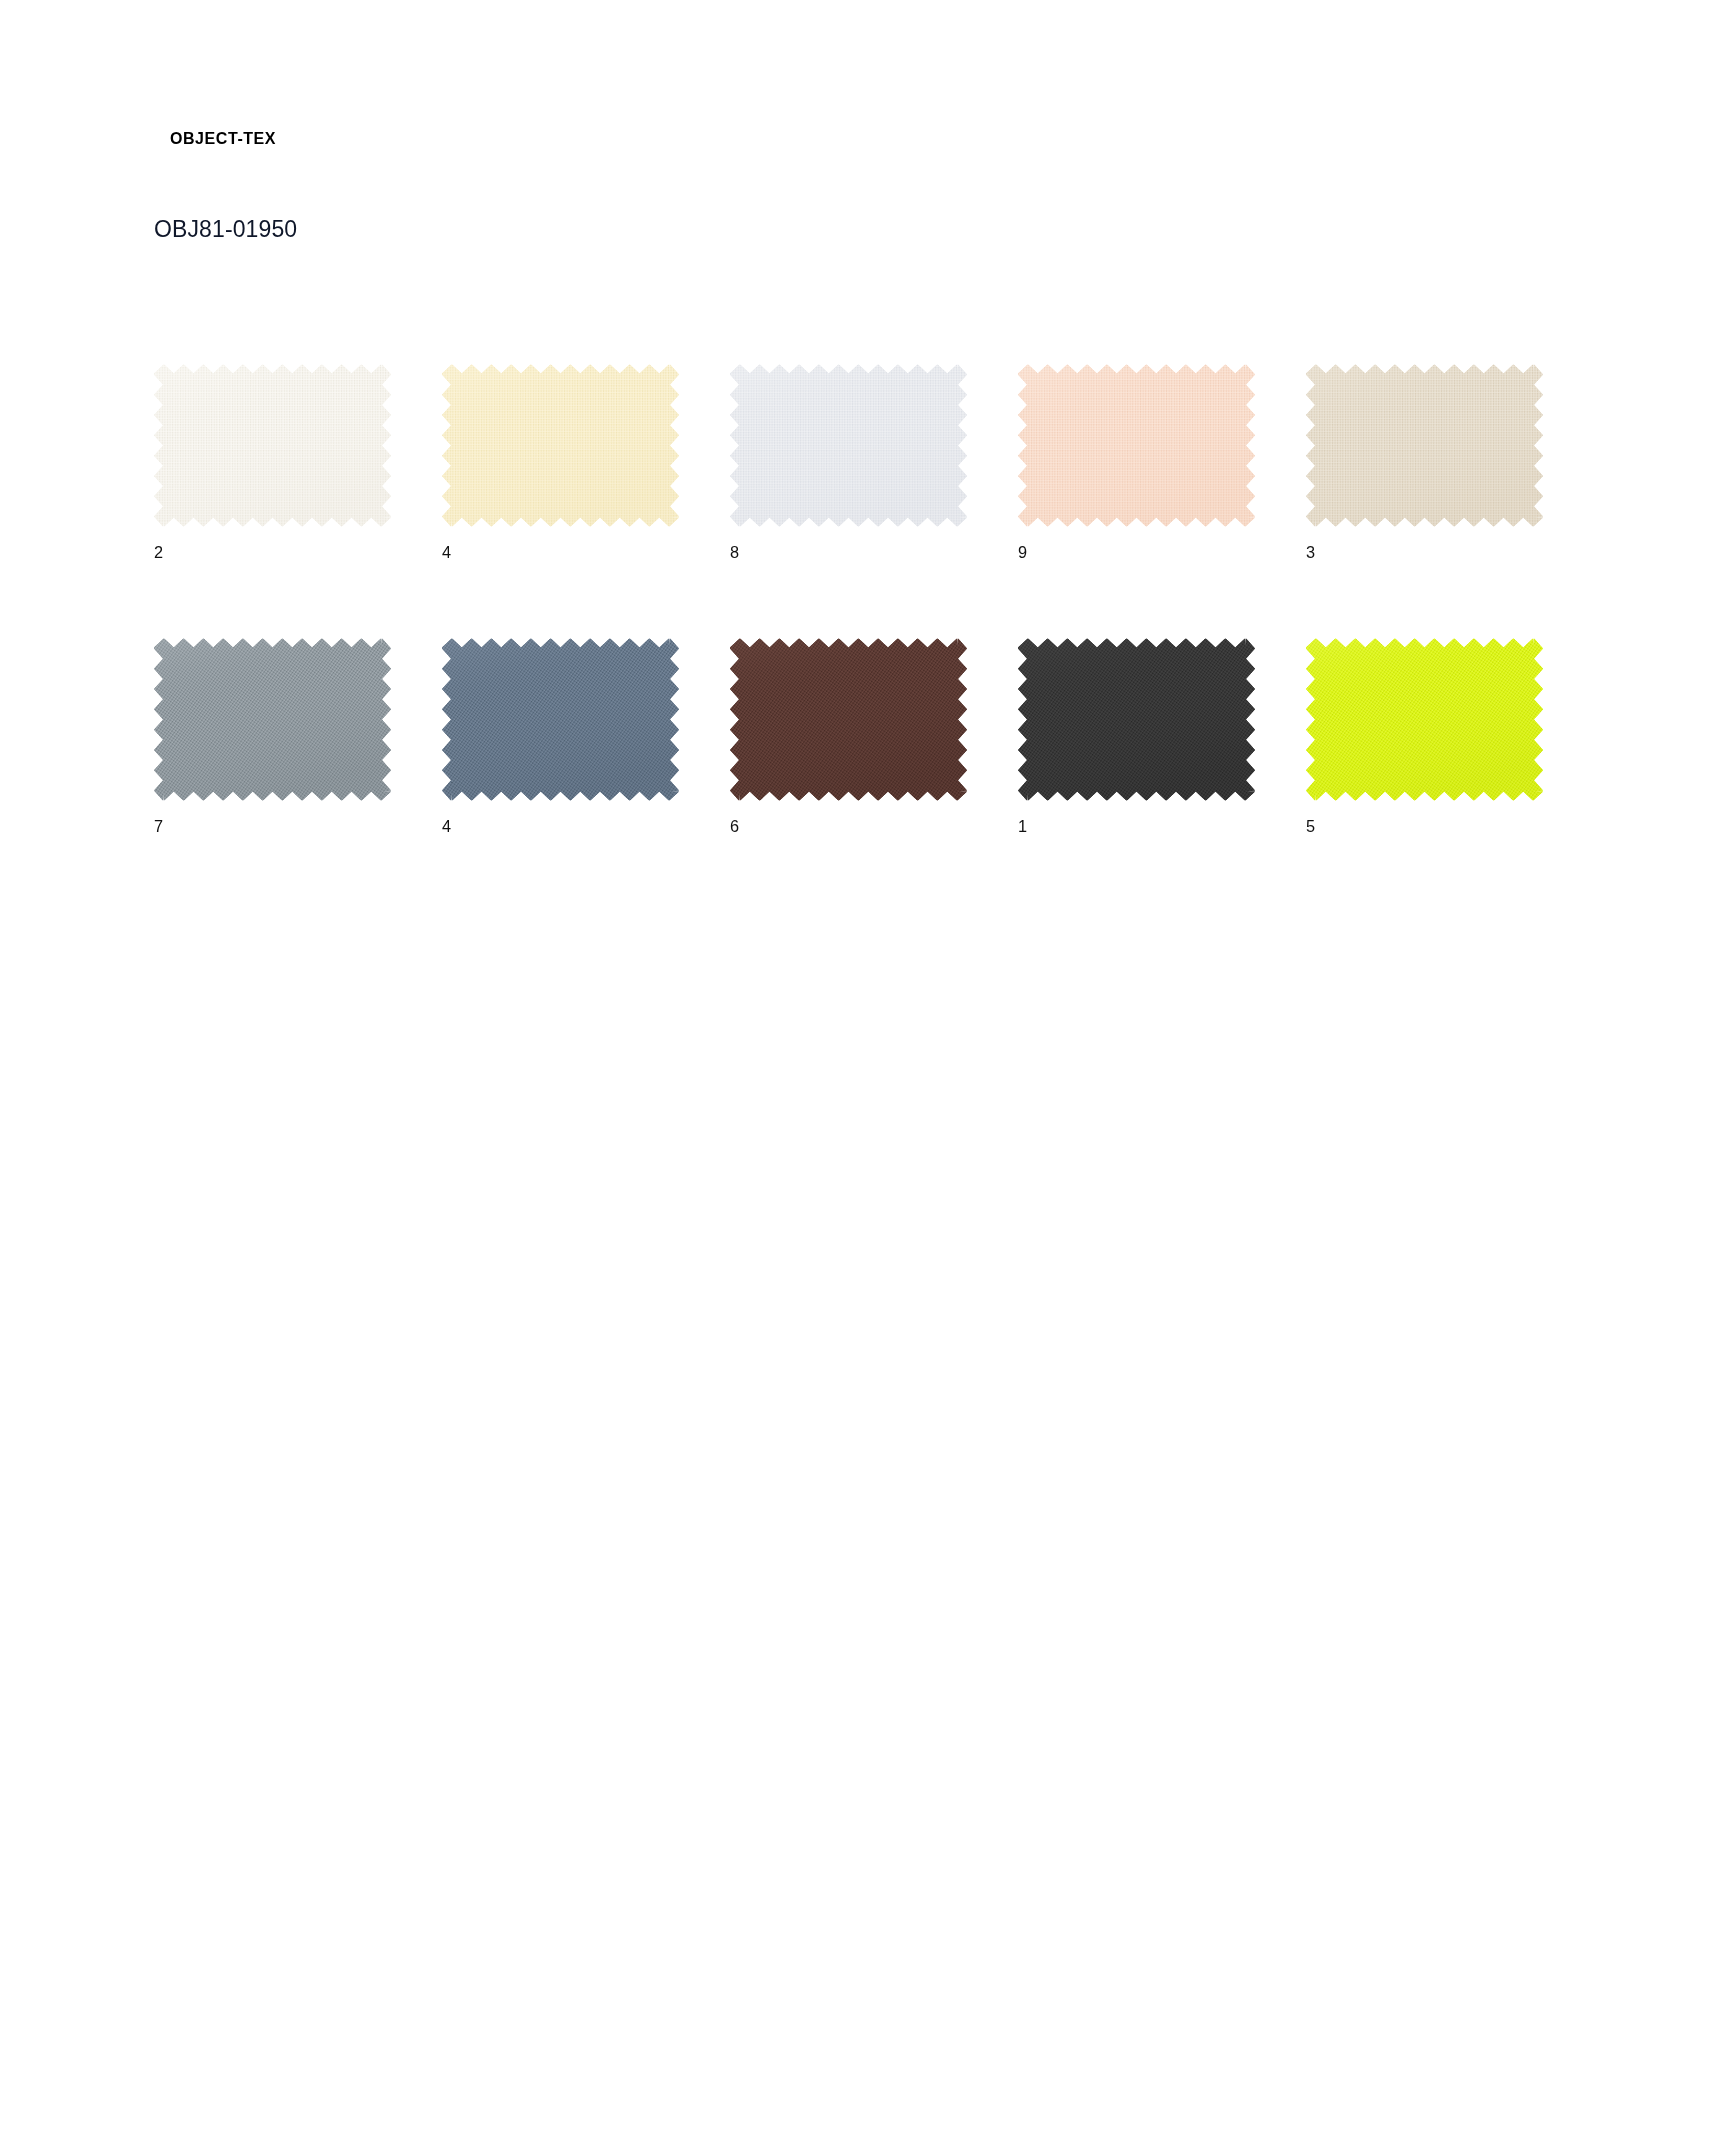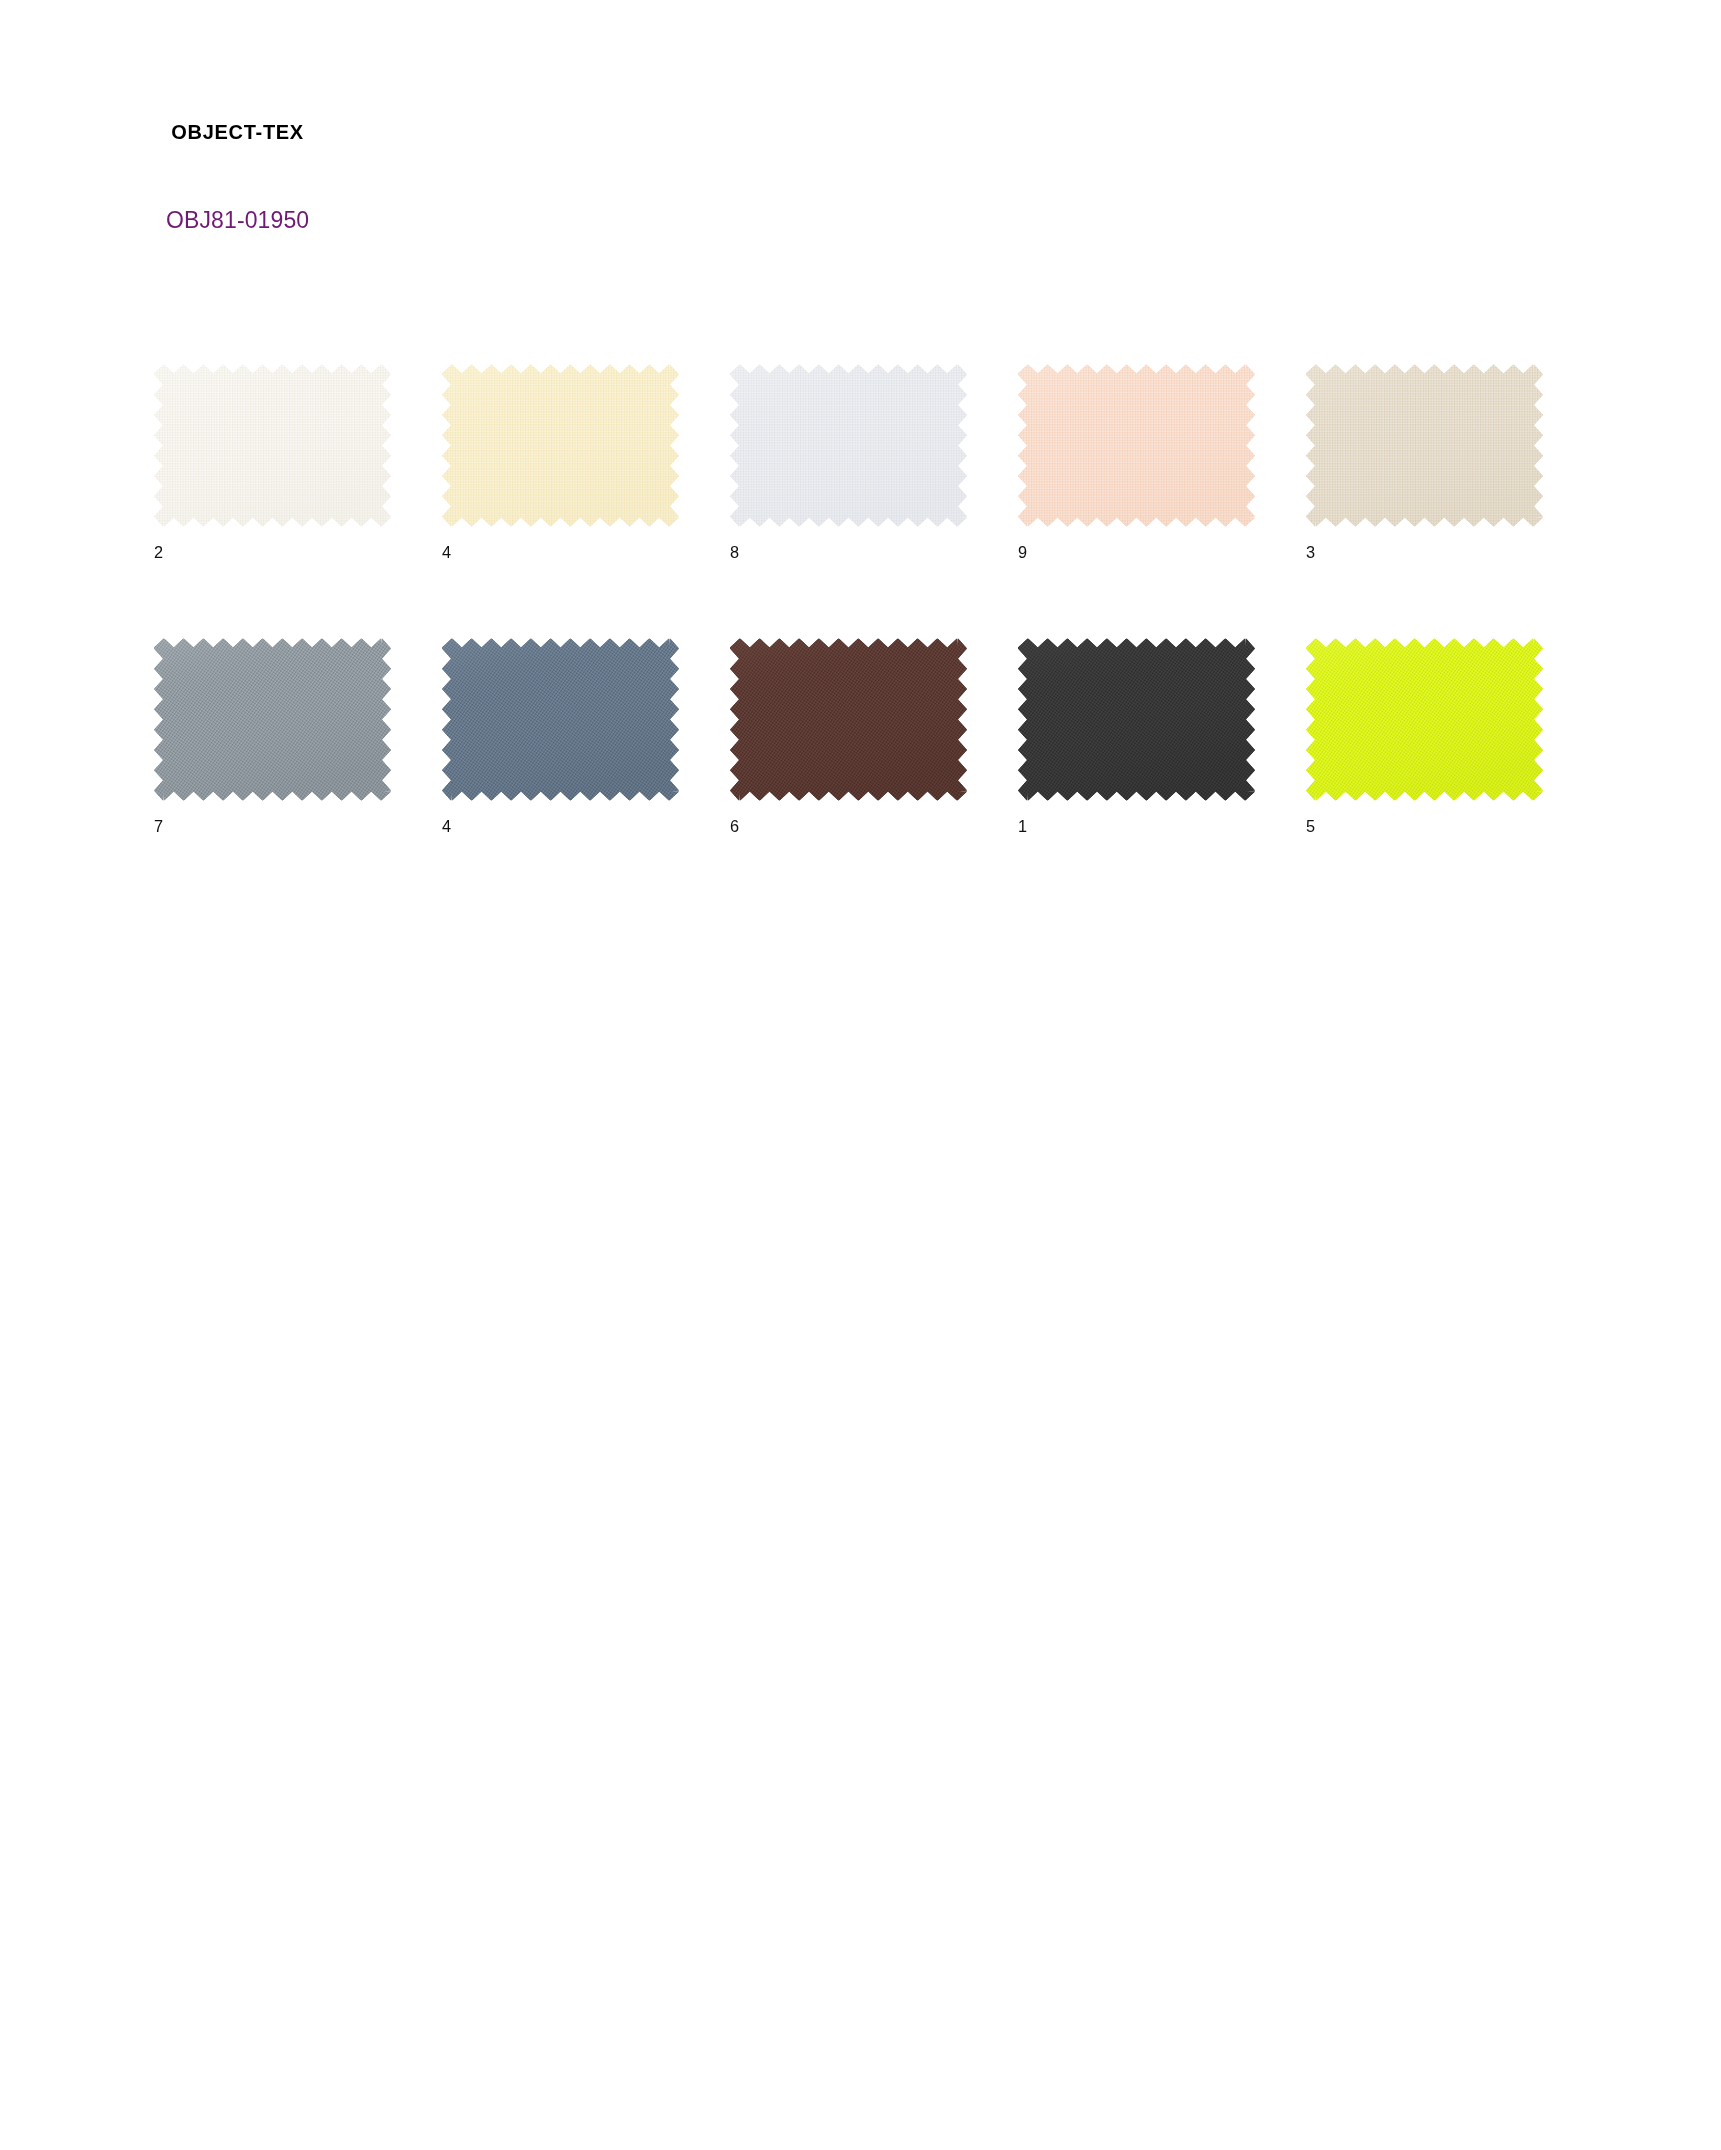--- a/index.html
+++ b/index.html
@@ -27,36 +27,35 @@
     background: #ffffff;
   }
 
   
   .header {
     position: absolute;
     left: 154px;
     top: 114px;
   }
   .brand-title {
-    font-size: 20px;
+    font-size: 16px;
     font-weight: 700;
     letter-spacing: 0.035em;
     line-height: 1.1;
     color: #000000;
-    margin: 7px;
+    margin: 16px;
     white-space: nowrap;
-    text-align: center;
   }
   .style-code {
     font-size: 23px;
     font-weight: 400;
     letter-spacing: 0.005em;
     line-height: 1.1;
-    color: #701a75;
-    margin: 12px;
+    color: #0f172a;
+    margin: 0;
     padding-top: 53px;
     white-space: nowrap;
   }
 
   
   .swatch-grid {
     position: absolute;
     left: 154px;
     top: 364px;
     width: 1450px;

